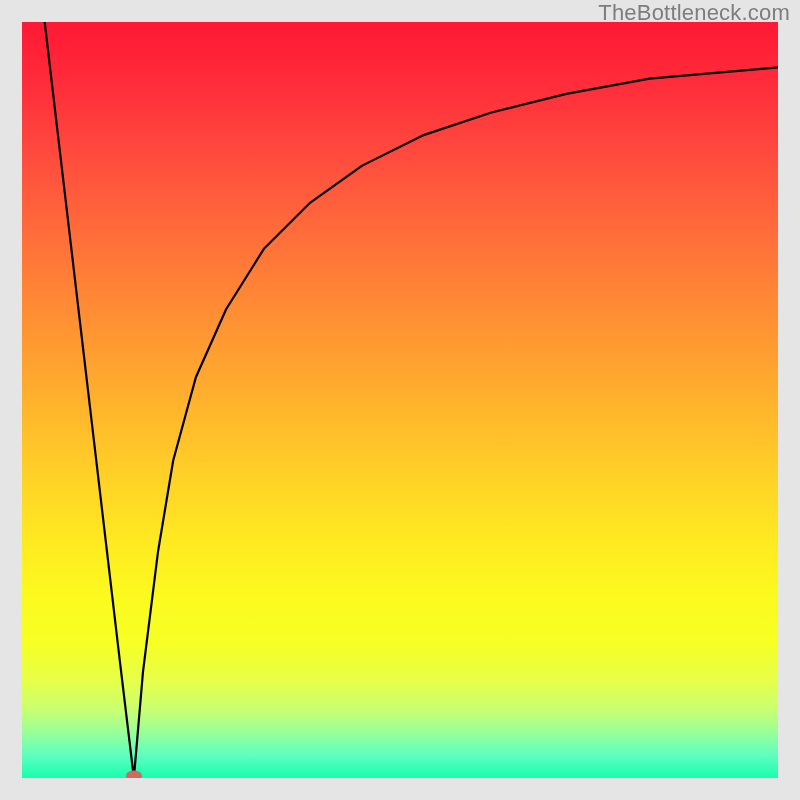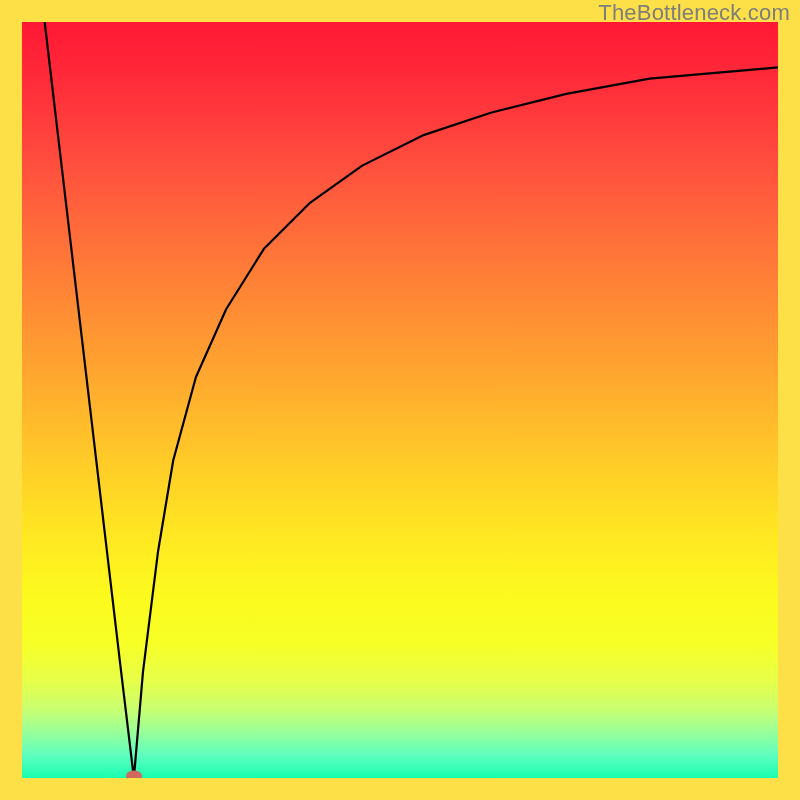--- a/index.html
+++ b/index.html
@@ -7,21 +7,21 @@
     padding: 0;
     width: 800px;
     height: 800px;
     overflow: hidden;
     font-family: Arial, Helvetica, sans-serif;
   }
   .frame {
     position: relative;
     width: 800px;
     height: 800px;
-    background: #fde047;
+    background: #e5e5e5;
     box-sizing: border-box;
   }
   .plot-area {
     position: absolute;
     left: 22px;
     top: 22px;
     width: 756px;
     height: 756px;
     overflow: hidden;
   }

